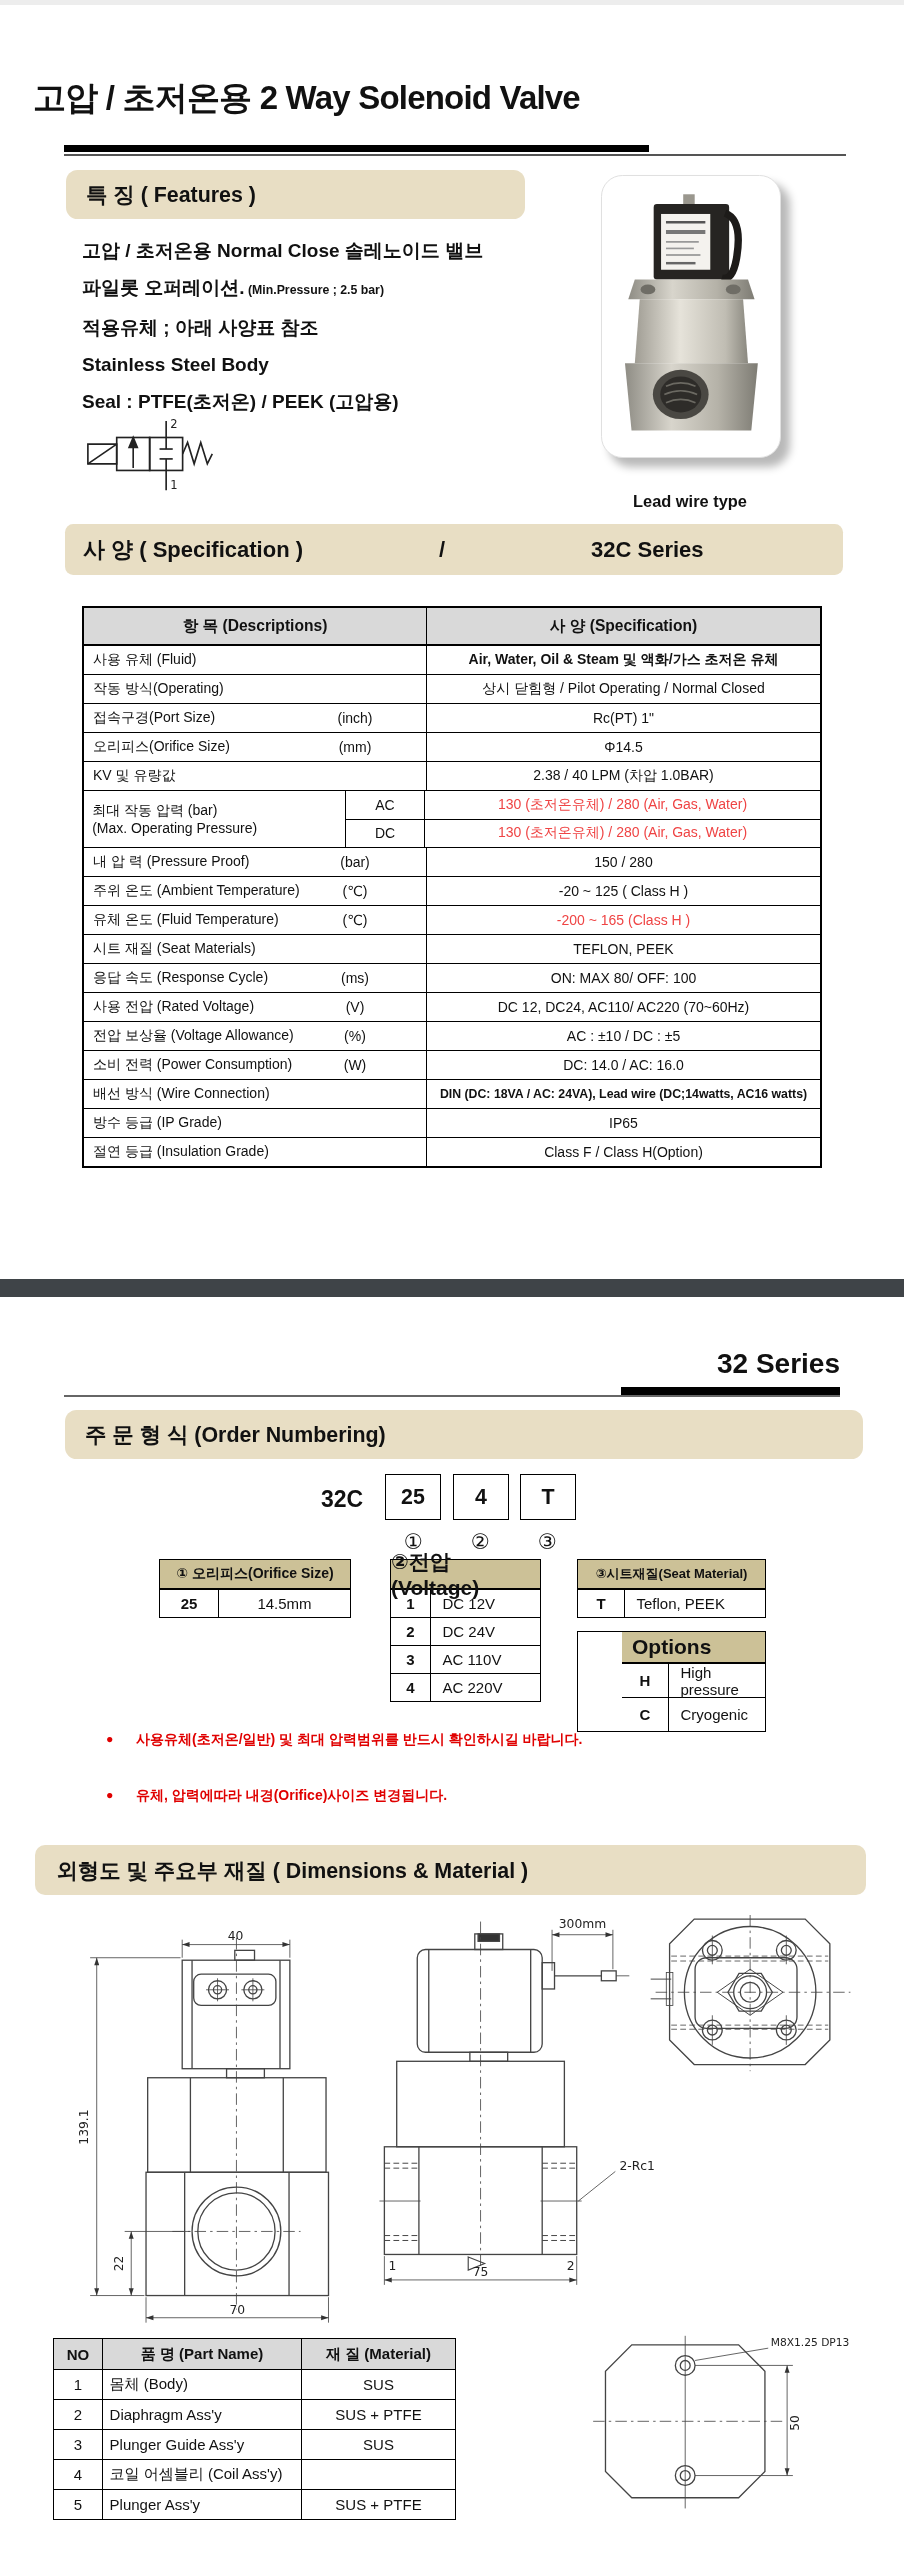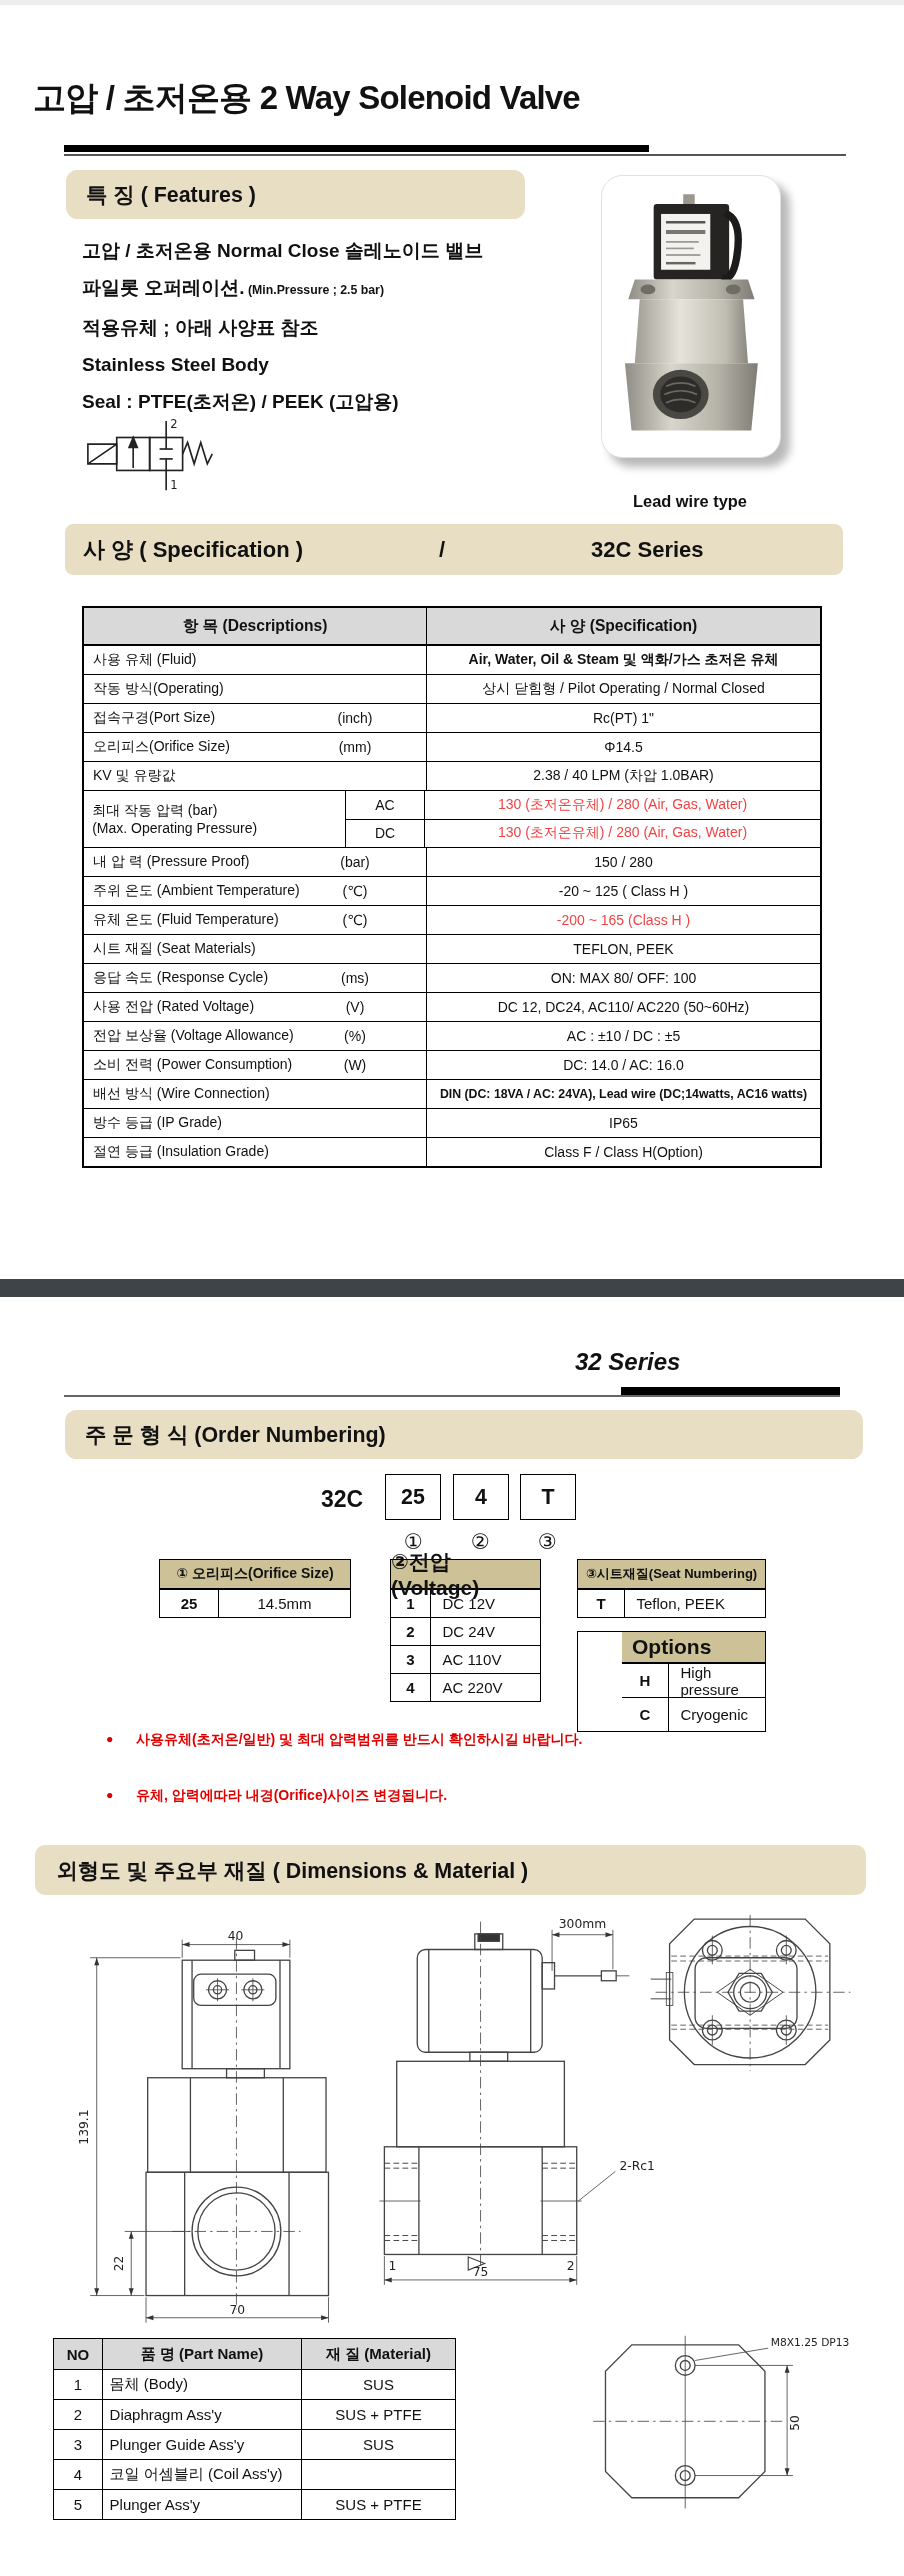--- a/index.html
+++ b/index.html
@@ -34,21 +34,21 @@
   .p-acdc{width:79px;border-right:1.6px solid #000;display:flex;flex-direction:column;box-sizing:border-box;}
   .p-acdc div{flex:1;display:flex;align-items:center;justify-content:center;}
   .p-acdc div:first-child{border-bottom:1.6px solid #000;}
   .p-vals{flex:1;display:flex;flex-direction:column;}
   .p-vals div{flex:1;display:flex;align-items:center;justify-content:center;}
   .p-vals div:first-child{border-bottom:1.6px solid #000;}
   .red{color:#ef4444;font-weight:normal;}
   .bold{font-weight:bold;}
   .small15{font-size:12.3px;}
   .darkband{left:0;top:1279px;width:904px;height:18px;background:#3f4448;}
-  .series32{left:575px;top:1348px;width:265px;font-size:24px;font-weight:bold;font-style:italic;}
+  .series32{left:575px;top:1348px;width:265px;text-align:right;font-size:28px;font-weight:bold;}
   .series-bar{left:621px;top:1387px;width:219px;height:9px;background:#000;}
   .series-line{left:64px;top:1395px;width:776px;height:1.6px;background:#666;}
   .order-head{left:65px;top:1410px;width:778px;height:49px;font-size:21.4px;padding-left:20px;}
   .code-prefix{left:321px;top:1486px;font-size:23px;font-weight:bold;}
   .code-box{border:1.6px solid #000;width:54px;height:44px;display:flex;align-items:center;justify-content:center;
             font-size:21.4px;font-weight:bold;background:#fff;}
   .mark{width:56px;text-align:center;font-size:21.4px;}
   .lk{position:absolute;border:1.6px solid #000;background:#fff;font-size:15px;box-sizing:border-box;}
   .lk-head{background:#ccc197;font-weight:bold;height:28px;display:flex;align-items:center;justify-content:center;
            border-bottom:1.6px solid #000;font-size:21px;}
@@ -238,21 +238,21 @@
           <span class="lbl">응답 속도 (Response Cycle)</span>
           <span class="unit">(ms)</span>
         </div>
       <div class="sr">ON: MAX 80/ OFF: 100</div>
     </div>
     <div class="strow">
       <div class="sl">
           <span class="lbl">사용 전압 (Rated Voltage)</span>
           <span class="unit">(V)</span>
         </div>
-      <div class="sr">DC 12, DC24, AC110/ AC220 (50~60Hz)</div>
+      <div class="sr">DC 12, DC24, AC110/ AC220 (70~60Hz)</div>
     </div>
     <div class="strow">
       <div class="sl">
           <span class="lbl">전압 보상율 (Voltage Allowance)</span>
           <span class="unit">(%)</span>
         </div>
       <div class="sr">AC : ±10 / DC : ±5</div>
     </div>
     <div class="strow">
       <div class="sl">
@@ -320,21 +320,21 @@
       <div class="lk-k" style="width:39px;">3</div>
       <div class="lk-v">AC 110V</div>
     </div>
     <div class="lk-row">
       <div class="lk-k" style="width:39px;">4</div>
       <div class="lk-v">AC 220V</div>
     </div>
   </div>
 
   <div class="lk" style="left:577px;top:1559px;width:189px;">
-    <div class="lk-head" style="font-size:13px;">③시트재질(Seat Numbering)</div>
+    <div class="lk-head" style="font-size:13px;">③시트재질(Seat Material)</div>
     <div class="lk-row">
       <div class="lk-k" style="width:46px;">T</div>
       <div class="lk-v">Teflon, PEEK</div>
     </div>
   </div>
 
   <div class="lk" style="left:577px;top:1631px;width:189px;padding-left:44px;">
     <div class="lk-head" style="justify-content:flex-start;padding-left:10px;height:30px;">Options</div>
     <div class="lk-row" style="height:33px;">
       <div class="lk-k" style="width:46px;">H</div>

